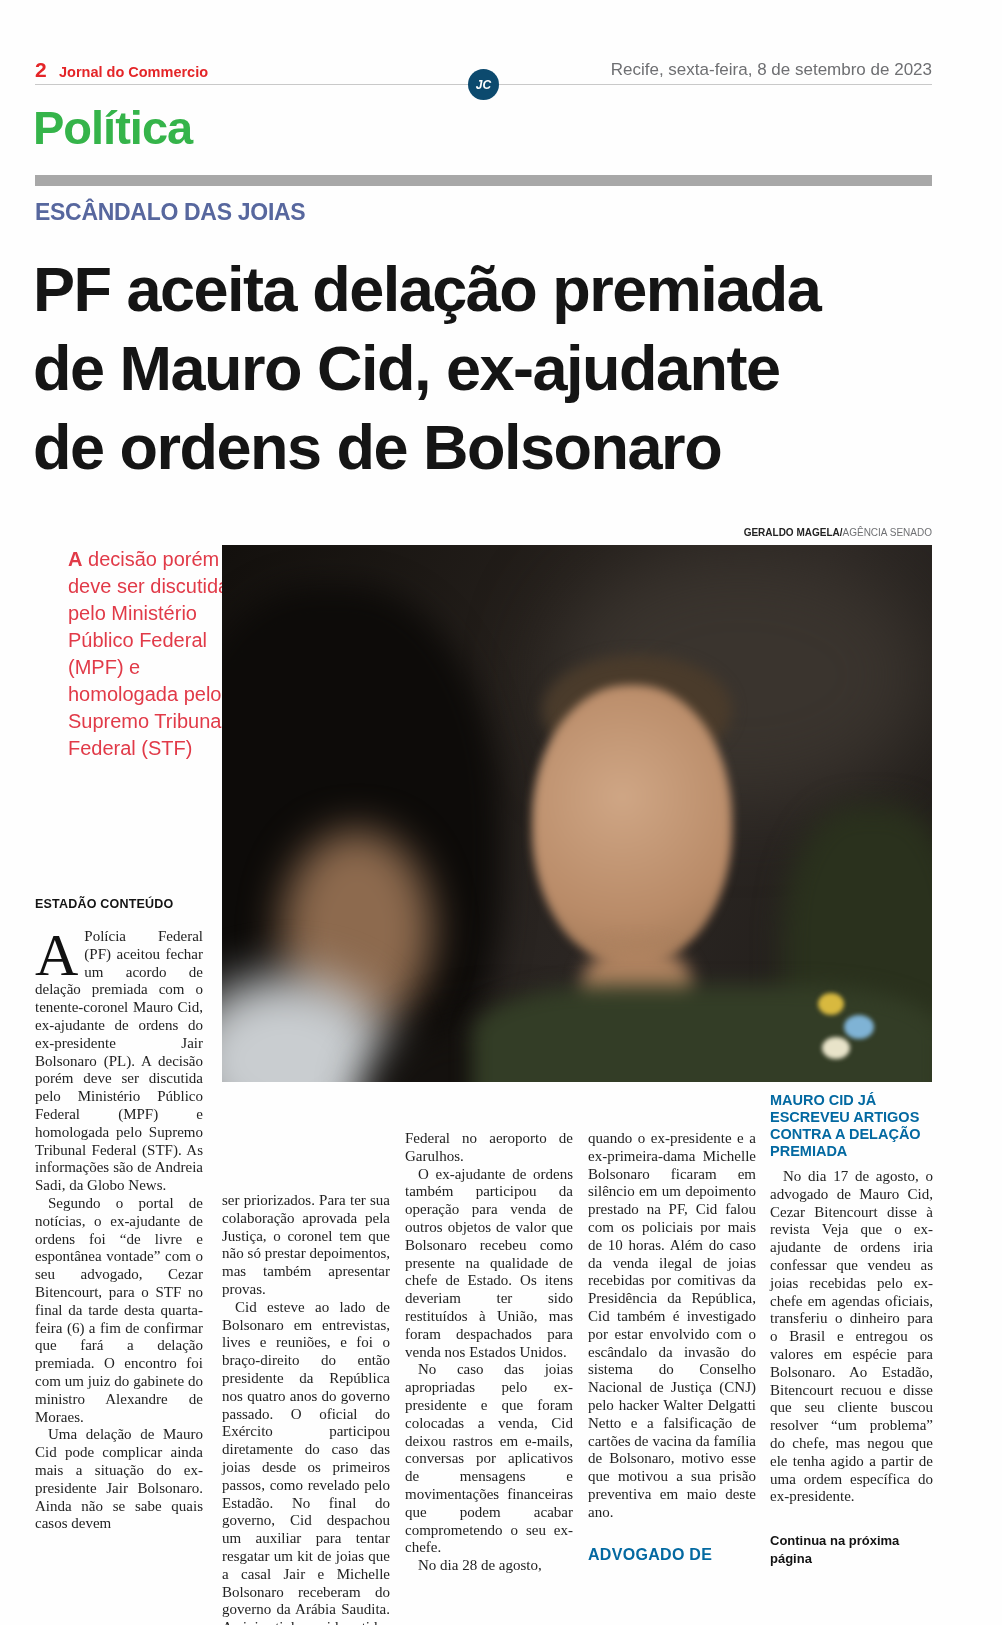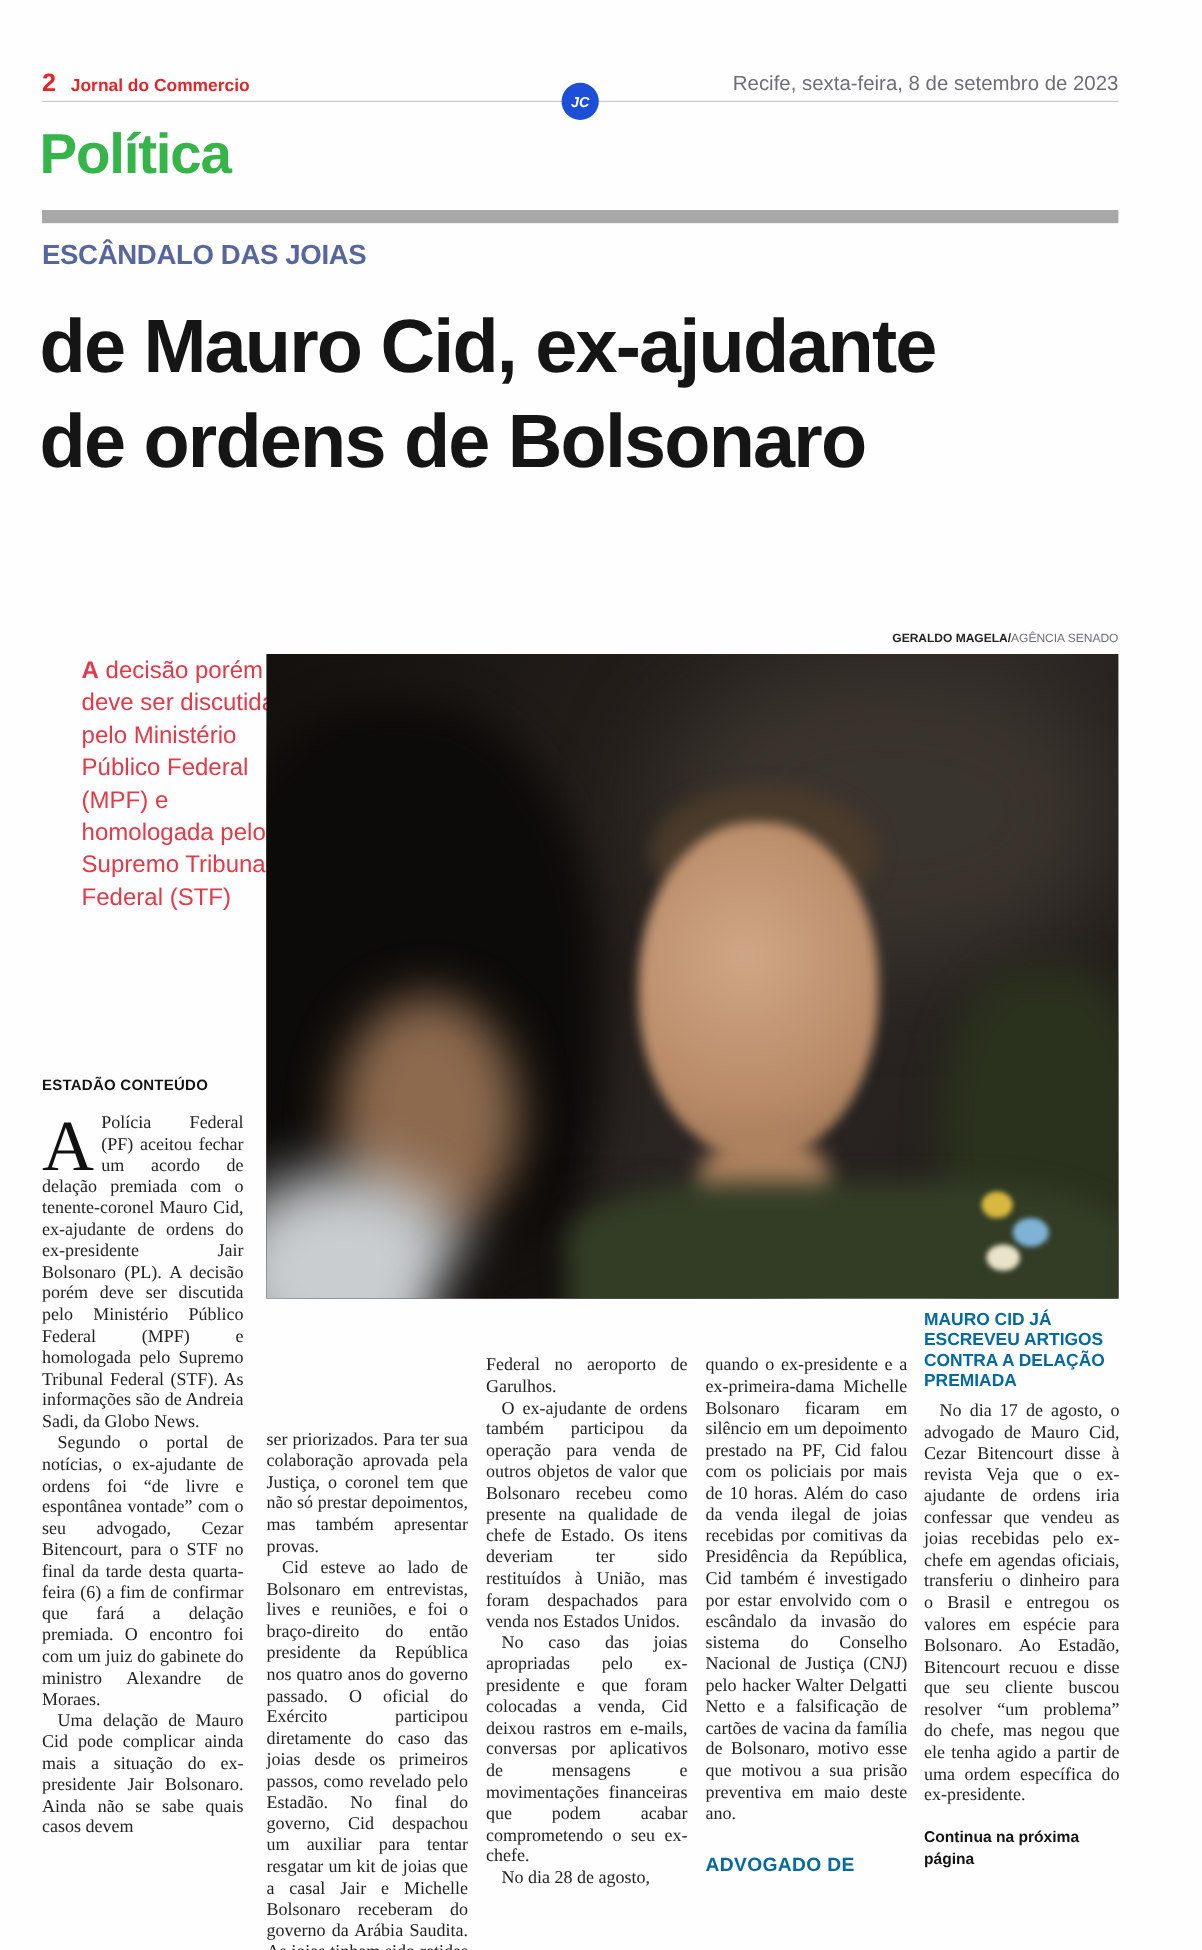--- a/index.html
+++ b/index.html
@@ -4,21 +4,21 @@
 <style>
   html,body{margin:0;padding:0;background:#e9e9e9;}
   .page{position:relative;width:1002px;height:1625px;margin:0 auto;background:#fefefe;overflow:hidden;
         font-family:"Liberation Serif",serif;color:#1c1c1c;}
   .abs{position:absolute;}
 
   
   .pagenum{left:35px;top:58px;font-family:"Liberation Sans",sans-serif;font-weight:bold;font-size:21px;color:#E42528;}
   .papername{left:59px;top:64px;font-family:"Liberation Sans",sans-serif;font-weight:bold;font-size:14.5px;color:#E42528;}
   .head-rule{left:35px;top:84px;width:897px;height:1px;background:#c9c9c9;}
-  .jc-circle{left:468px;top:69px;width:31px;height:31px;border-radius:50%;background:#1d4ed8;
+  .jc-circle{left:468px;top:69px;width:31px;height:31px;border-radius:50%;background:#0c4a6e;
              display:flex;align-items:center;justify-content:center;}
   .jc-circle span{font-family:"Liberation Sans",sans-serif;font-weight:bold;font-style:italic;font-size:12px;color:#ffffff;}
   .dateline{right:70px;top:60px;font-family:"Liberation Sans",sans-serif;font-size:17px;color:#6e6f72;}
 
   
   .section-title{left:33px;top:100px;font-family:"Liberation Sans",sans-serif;font-weight:bold;font-size:47px;
                  letter-spacing:-1px;color:#35B44A;}
   .gray-bar{left:35px;top:175px;width:897px;height:11px;background:#a8a8a8;}
   .kicker{left:35px;top:199px;font-family:"Liberation Sans",sans-serif;font-weight:bold;font-size:23px;
           letter-spacing:-0.3px;color:#57679E;}
@@ -68,41 +68,42 @@
   .col p.indent{text-indent:13px;}
   .col1{left:35px;top:928px;}
   .col2{left:222px;top:1192px;}
   .col3{left:405px;top:1130px;}
   .col4{left:588px;top:1130px;}
   .col5{left:770px;top:1092px;width:163px;}
   .dropcap{float:left;font-size:60px;line-height:50px;padding:2px 6px 0 0;font-family:"Liberation Serif",serif;color:#111;}
   .green-subhead{font-family:"Liberation Sans",sans-serif;font-weight:bold;color:#0369a1;}
   .col4 .green-subhead{margin-top:24px;font-size:16px;letter-spacing:0.3px;}
   .col5 .green-subhead{font-size:14.5px;line-height:17px;margin-bottom:8px;text-align:left;}
-  .continuation{margin-top:16px;font-family:"Liberation Sans",sans-serif;font-weight:bold;font-size:13px;
+  .continuation{margin-top:26px;font-family:"Liberation Sans",sans-serif;font-weight:bold;font-size:13px;
                 color:#131313;text-align:left;}
 </style>
 </head>
 <body>
 
 <div class="page">
 
   <div class="abs pagenum">2</div>
   <div class="abs papername">Jornal do Commercio</div>
   <div class="abs head-rule"></div>
   <div class="abs jc-circle">
     <span>JC</span>
   </div>
   <div class="abs dateline">Recife, sexta-feira, 8 de setembro de 2023</div>
 
   <div class="abs section-title">Política</div>
   <div class="abs gray-bar"></div>
   <div class="abs kicker">ESCÂNDALO DAS JOIAS</div>
 
   <div class="abs headline">
+    <div>PF aceita delação premiada</div>
     <div>de Mauro Cid, ex-ajudante</div>
     <div>de ordens de Bolsonaro</div>
   </div>
 
   <div class="abs credit">
     <b>GERALDO MAGELA/</b><span>AGÊNCIA SENADO</span>
   </div>
 
   <div class="abs standfirst">
     <b>A</b><span> decisão porém deve ser discutida pelo Ministério Público Federal (MPF) e homologada pelo Supremo Tribunal Federal (STF)</span>

